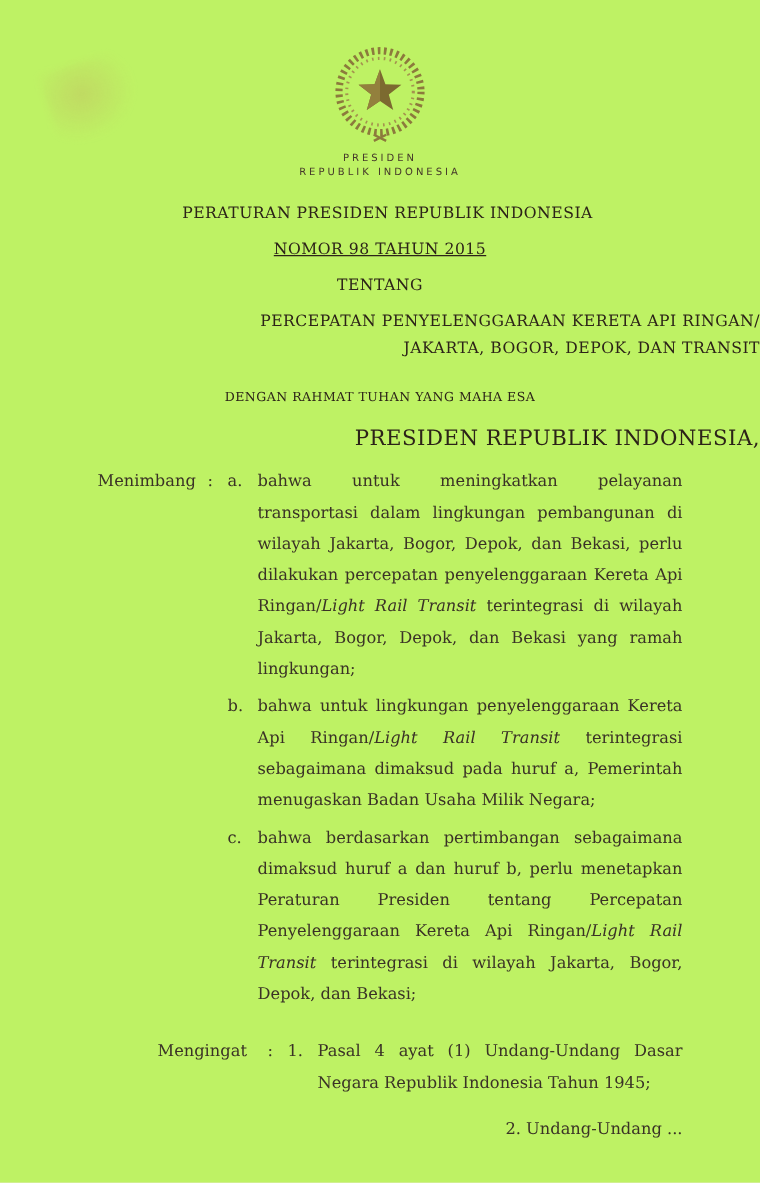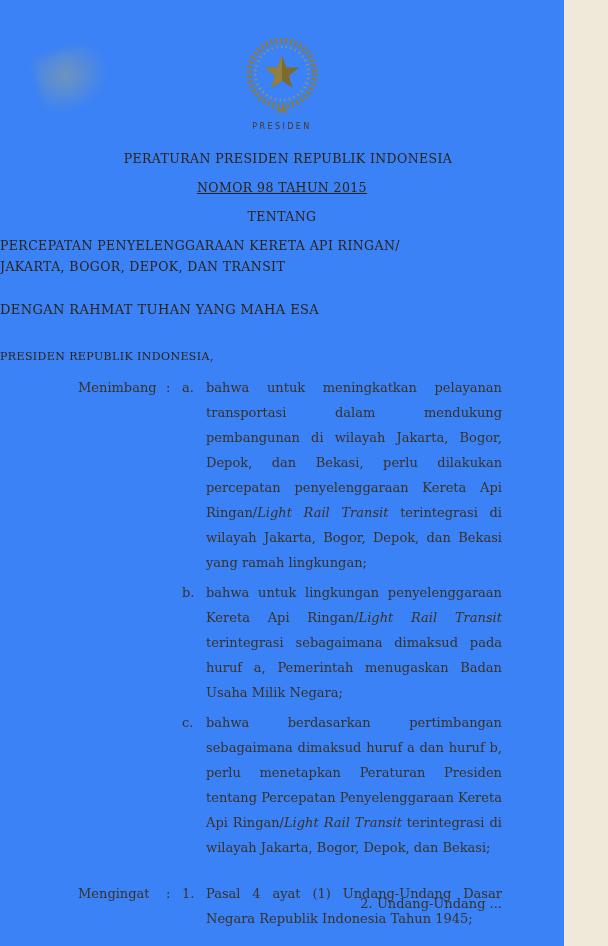--- a/index.html
+++ b/index.html
@@ -1,43 +1,43 @@
 <!DOCTYPE html>
 <html><head>
 <meta charset="utf-8">
 <style>
   html,body{margin:0;padding:0;}
   body{width:608px;height:946px;background:#efe9da;}
   .page{
-    position:relative;width:564px;height:946px;overflow:hidden;
-    background:#3b82f6;
+    position:relative;width:608px;height:946px;overflow:hidden;
+    background:#bef264;
     font-family:"DejaVu Serif","Liberation Serif",serif;
     color:#352e24;
   }
   .stain{
     position:absolute;left:38px;top:48px;width:72px;height:62px;
     background:radial-gradient(ellipse at 40% 40%, rgba(196,178,96,.38), rgba(196,178,96,0) 70%);
     filter:blur(3px);transform:rotate(-18deg);
   }
   .emblem{width:86px;height:82px;margin:34px auto 0;display:block;}
   .letterhead{
     text-align:center;margin-top:5px;
     font-family:"DejaVu Sans","Liberation Sans",sans-serif;
     font-size:8px;letter-spacing:2.4px;line-height:11px;color:#46392a;
   }
   .headline{text-align:center;font-size:12.5px;letter-spacing:.4px;color:#2c2318;}
   .hl-title{margin-top:19px;padding-left:12px;}
   .hl-number{margin-top:14px;text-decoration:underline;}
   .hl-about{margin-top:14px;}
-  .subject{text-align:left;font-size:12.5px;line-height:21px;margin-top:11px;letter-spacing:.4px;color:#2c2318;}
-  .invocation{font-size:13px;letter-spacing:.4px;margin-top:25px;color:#2c2318;}
-  .issuer{text-align:left;font-size:11px;letter-spacing:.4px;margin-top:33px;color:#2c2318;}
+  .subject{text-align:right;font-size:12.5px;line-height:21px;margin-top:11px;letter-spacing:.4px;color:#2c2318;}
+  .invocation{text-align:center;font-size:10px;letter-spacing:.4px;margin-top:25px;color:#2c2318;}
+  .issuer{text-align:right;font-size:17px;letter-spacing:.4px;margin-top:17px;color:#2c2318;}
   .clause{display:flex;padding:0 62px 0 78px;font-size:13px;line-height:25px;color:#3a3226;}
   .clause-considering{margin-top:12px;}
-  .clause-recalling{margin-top:21px;}
+  .clause-recalling{margin-top:21px;margin-left:48px;}
   .clause-label{width:88px;flex-shrink:0;}
   .clause-colon{width:16px;flex-shrink:0;}
   .clause-items{flex:1;min-width:0;}
   .item{display:flex;margin-bottom:5px;}
   .item:last-child{margin-bottom:0;}
   .marker{width:24px;flex-shrink:0;}
   .itext{flex:1;text-align:justify;}
   .catchword{position:absolute;right:62px;top:896px;font-size:13px;color:#3a3226;}
   i{font-style:italic;}
 </style>
@@ -51,20 +51,21 @@
   <svg class="emblem" viewBox="0 0 100 100" aria-hidden="true">
     <circle cx="50" cy="48" r="40" fill="none" stroke="#8c7a3c" stroke-width="7" stroke-dasharray="2.6 3.4"></circle>
     <circle cx="50" cy="48" r="32.5" fill="none" stroke="#a5934f" stroke-width="3" stroke-dasharray="1.6 4.2"></circle>
     <path d="M44 90 L56 96 M56 90 L44 96" stroke="#8c7a3c" stroke-width="2.4" fill="none"></path>
     <polygon points="50,26 55.3,40.7 70.9,41.2 58.6,50.8 62.9,65.8 50,57 37.1,65.8 41.4,50.8 29.1,41.2 44.7,40.7" fill="#7c6a30"></polygon>
     <polygon points="50,26 50,57 37.1,65.8 41.4,50.8 29.1,41.2 44.7,40.7" fill="#93803d"></polygon>
   </svg>
 
   <div class="letterhead">
     <div>PRESIDEN</div>
+    <div>REPUBLIK INDONESIA</div>
   </div>
 
   <div class="headline hl-title">PERATURAN PRESIDEN REPUBLIK INDONESIA</div>
   <div class="headline hl-number">NOMOR 98 TAHUN 2015</div>
   <div class="headline hl-about">TENTANG</div>
 
   <div class="subject">
     <div>PERCEPATAN PENYELENGGARAAN KERETA API RINGAN/</div>
     <div>JAKARTA, BOGOR, DEPOK, DAN TRANSIT</div>
   </div>
@@ -72,21 +73,21 @@
   <div class="invocation">DENGAN RAHMAT TUHAN YANG MAHA ESA</div>
   <div class="issuer">PRESIDEN REPUBLIK INDONESIA,</div>
 
   <div class="clause clause-considering">
     <div class="clause-label">Menimbang</div>
     <div class="clause-colon">:</div>
     <div class="clause-items">
 
       <div class="item">
         <div class="marker">a.</div>
-        <div class="itext"><span>bahwa untuk meningkatkan pelayanan transportasi dalam mendukung pembangunan di wilayah Jakarta, Bogor, Depok, dan Bekasi, perlu dilakukan percepatan penyelenggaraan Kereta Api Ringan/</span><i>Light Rail Transit</i><span> terintegrasi di wilayah Jakarta, Bogor, Depok, dan Bekasi yang ramah lingkungan;</span></div>
+        <div class="itext"><span>bahwa untuk meningkatkan pelayanan transportasi dalam lingkungan pembangunan di wilayah Jakarta, Bogor, Depok, dan Bekasi, perlu dilakukan percepatan penyelenggaraan Kereta Api Ringan/</span><i>Light Rail Transit</i><span> terintegrasi di wilayah Jakarta, Bogor, Depok, dan Bekasi yang ramah lingkungan;</span></div>
       </div>
 
       <div class="item">
         <div class="marker">b.</div>
         <div class="itext"><span>bahwa untuk lingkungan penyelenggaraan Kereta Api Ringan/</span><i>Light Rail Transit</i><span> terintegrasi sebagaimana dimaksud pada huruf a, Pemerintah menugaskan Badan Usaha Milik Negara;</span></div>
       </div>
 
       <div class="item">
         <div class="marker">c.</div>
         <div class="itext"><span>bahwa berdasarkan pertimbangan sebagaimana dimaksud huruf a dan huruf b, perlu menetapkan Peraturan Presiden tentang Percepatan Penyelenggaraan Kereta Api Ringan/</span><i>Light Rail Transit</i><span> terintegrasi di wilayah Jakarta, Bogor, Depok, dan Bekasi;</span></div>

